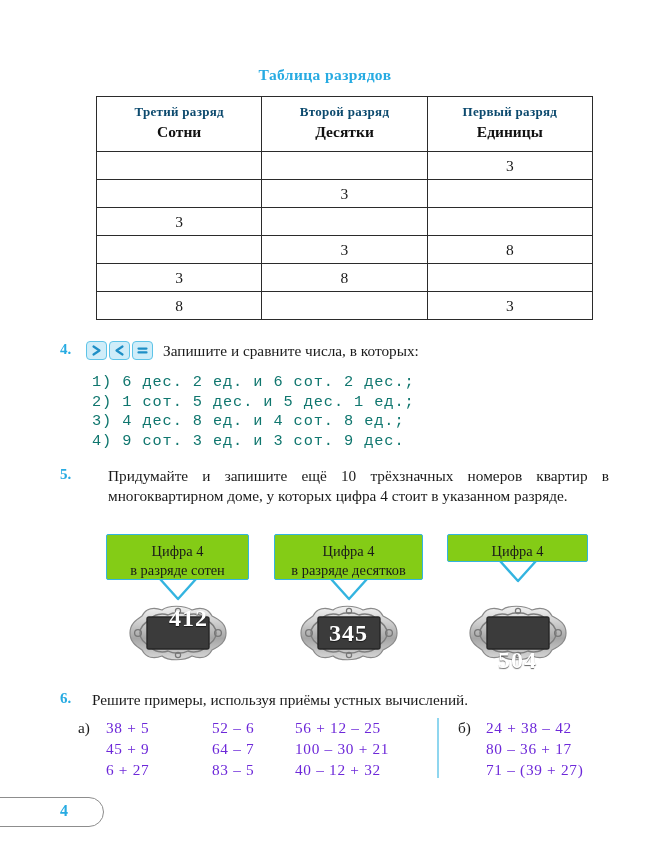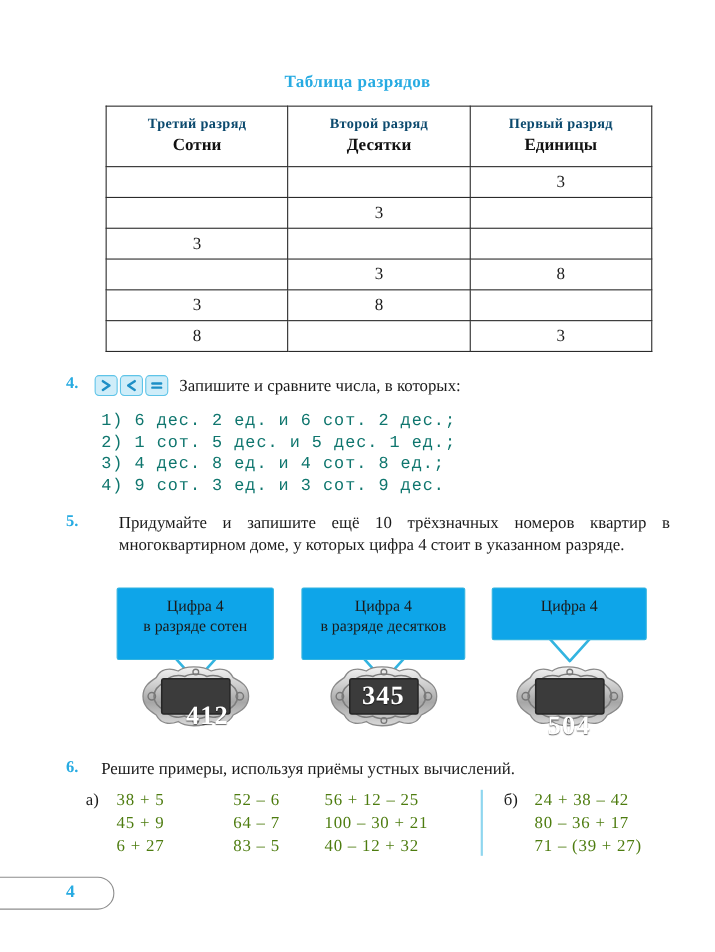--- a/index.html
+++ b/index.html
@@ -129,24 +129,24 @@
     width: 650px;
     height: 130px;
   }
   .callout-group {
     position: absolute;
     top: 0;
   }
   .callout-box {
     position: relative;
     border: 1.6px solid #33B4E0;
-    background: #0ea5e9;
+    background: #84cc16;
     border-radius: 2px;
     text-align: center;
-    padding: 7px 6px 20px 6px;
+    padding: 7px 6px 0 6px;
     box-sizing: border-box;
     font-size: 14.4px;
     line-height: 18.5px;
     color: #1a1a1a;
     font-family: "Liberation Serif", serif;
   }
   .callout-tail {
     position: absolute;
     left: 50%;
     top: 100%;
@@ -185,21 +185,21 @@
     top: 717px;
     width: 650px;
     height: 64px;
   }
   .calc-col {
     position: absolute;
     top: 0;
     font-size: 15.3px;
     line-height: 21px;
     font-family: "Liberation Serif", serif;
-    color: #4d7c0f;
+    color: #6d28d9;
     letter-spacing: 0.7px;
     white-space: nowrap;
   }
   .calc-divider {
     position: absolute;
     left: 437px;
     top: 1px;
     width: 2px;
     height: 60px;
     background: #8FD6EF;
@@ -343,21 +343,21 @@
           </linearGradient>
         </defs>
         <path d="M8 31 C8 22 14 18 20 14 C24 6 32 5 40 8 C46 3 62 3 70 8 C78 5 86 6 90 14 C98 18 104 22 104 31 C104 40 98 44 90 48 C86 56 78 57 70 54 C62 59 46 59 40 54 C32 57 24 56 20 48 C14 44 8 40 8 31 Z" fill="url(#g1)" stroke="#8a8a8a" stroke-width="1.2"></path>
         <path d="M18 31 C18 25 22 21 28 18 C32 12 40 11 46 13 C51 10 61 10 66 13 C72 11 80 12 84 18 C90 21 94 25 94 31 C94 37 90 41 84 44 C80 50 72 51 66 49 C61 52 51 52 46 49 C40 51 32 50 28 44 C22 41 18 37 18 31 Z" fill="none" stroke="#7d7d7d" stroke-width="1.4"></path>
         <circle cx="16" cy="31" r="3.4" fill="none" stroke="#777" stroke-width="1.3"></circle>
         <circle cx="96" cy="31" r="3.4" fill="none" stroke="#777" stroke-width="1.3"></circle>
         <circle cx="56" cy="9" r="2.6" fill="none" stroke="#777" stroke-width="1.2"></circle>
         <circle cx="56" cy="53" r="2.6" fill="none" stroke="#777" stroke-width="1.2"></circle>
         <rect x="25" y="15" width="62" height="32" rx="2" fill="#3b3b3b" stroke="#262626" stroke-width="1.4"></rect>
       </svg>
-      <div class="plaque-num" style="left:25px; top:33px; width:84px; height:32px;">412</div>
+      <div class="plaque-num" style="left:25px; top:0; width:84px; height:32px;">412</div>
     </div>
   </div>
 
   <div class="callout-group" style="left:274px; width:149px;">
     <div class="callout-box" style="width:149px;">
       <div>Цифра 4</div>
       <div>в разряде десятков</div>
       <svg class="callout-tail" viewBox="0 0 44 22">
         <path d="M4 0 L22 20 L40 0" fill="none" stroke="#33B4E0" stroke-width="2.4" stroke-linejoin="round"></path>
       </svg>

